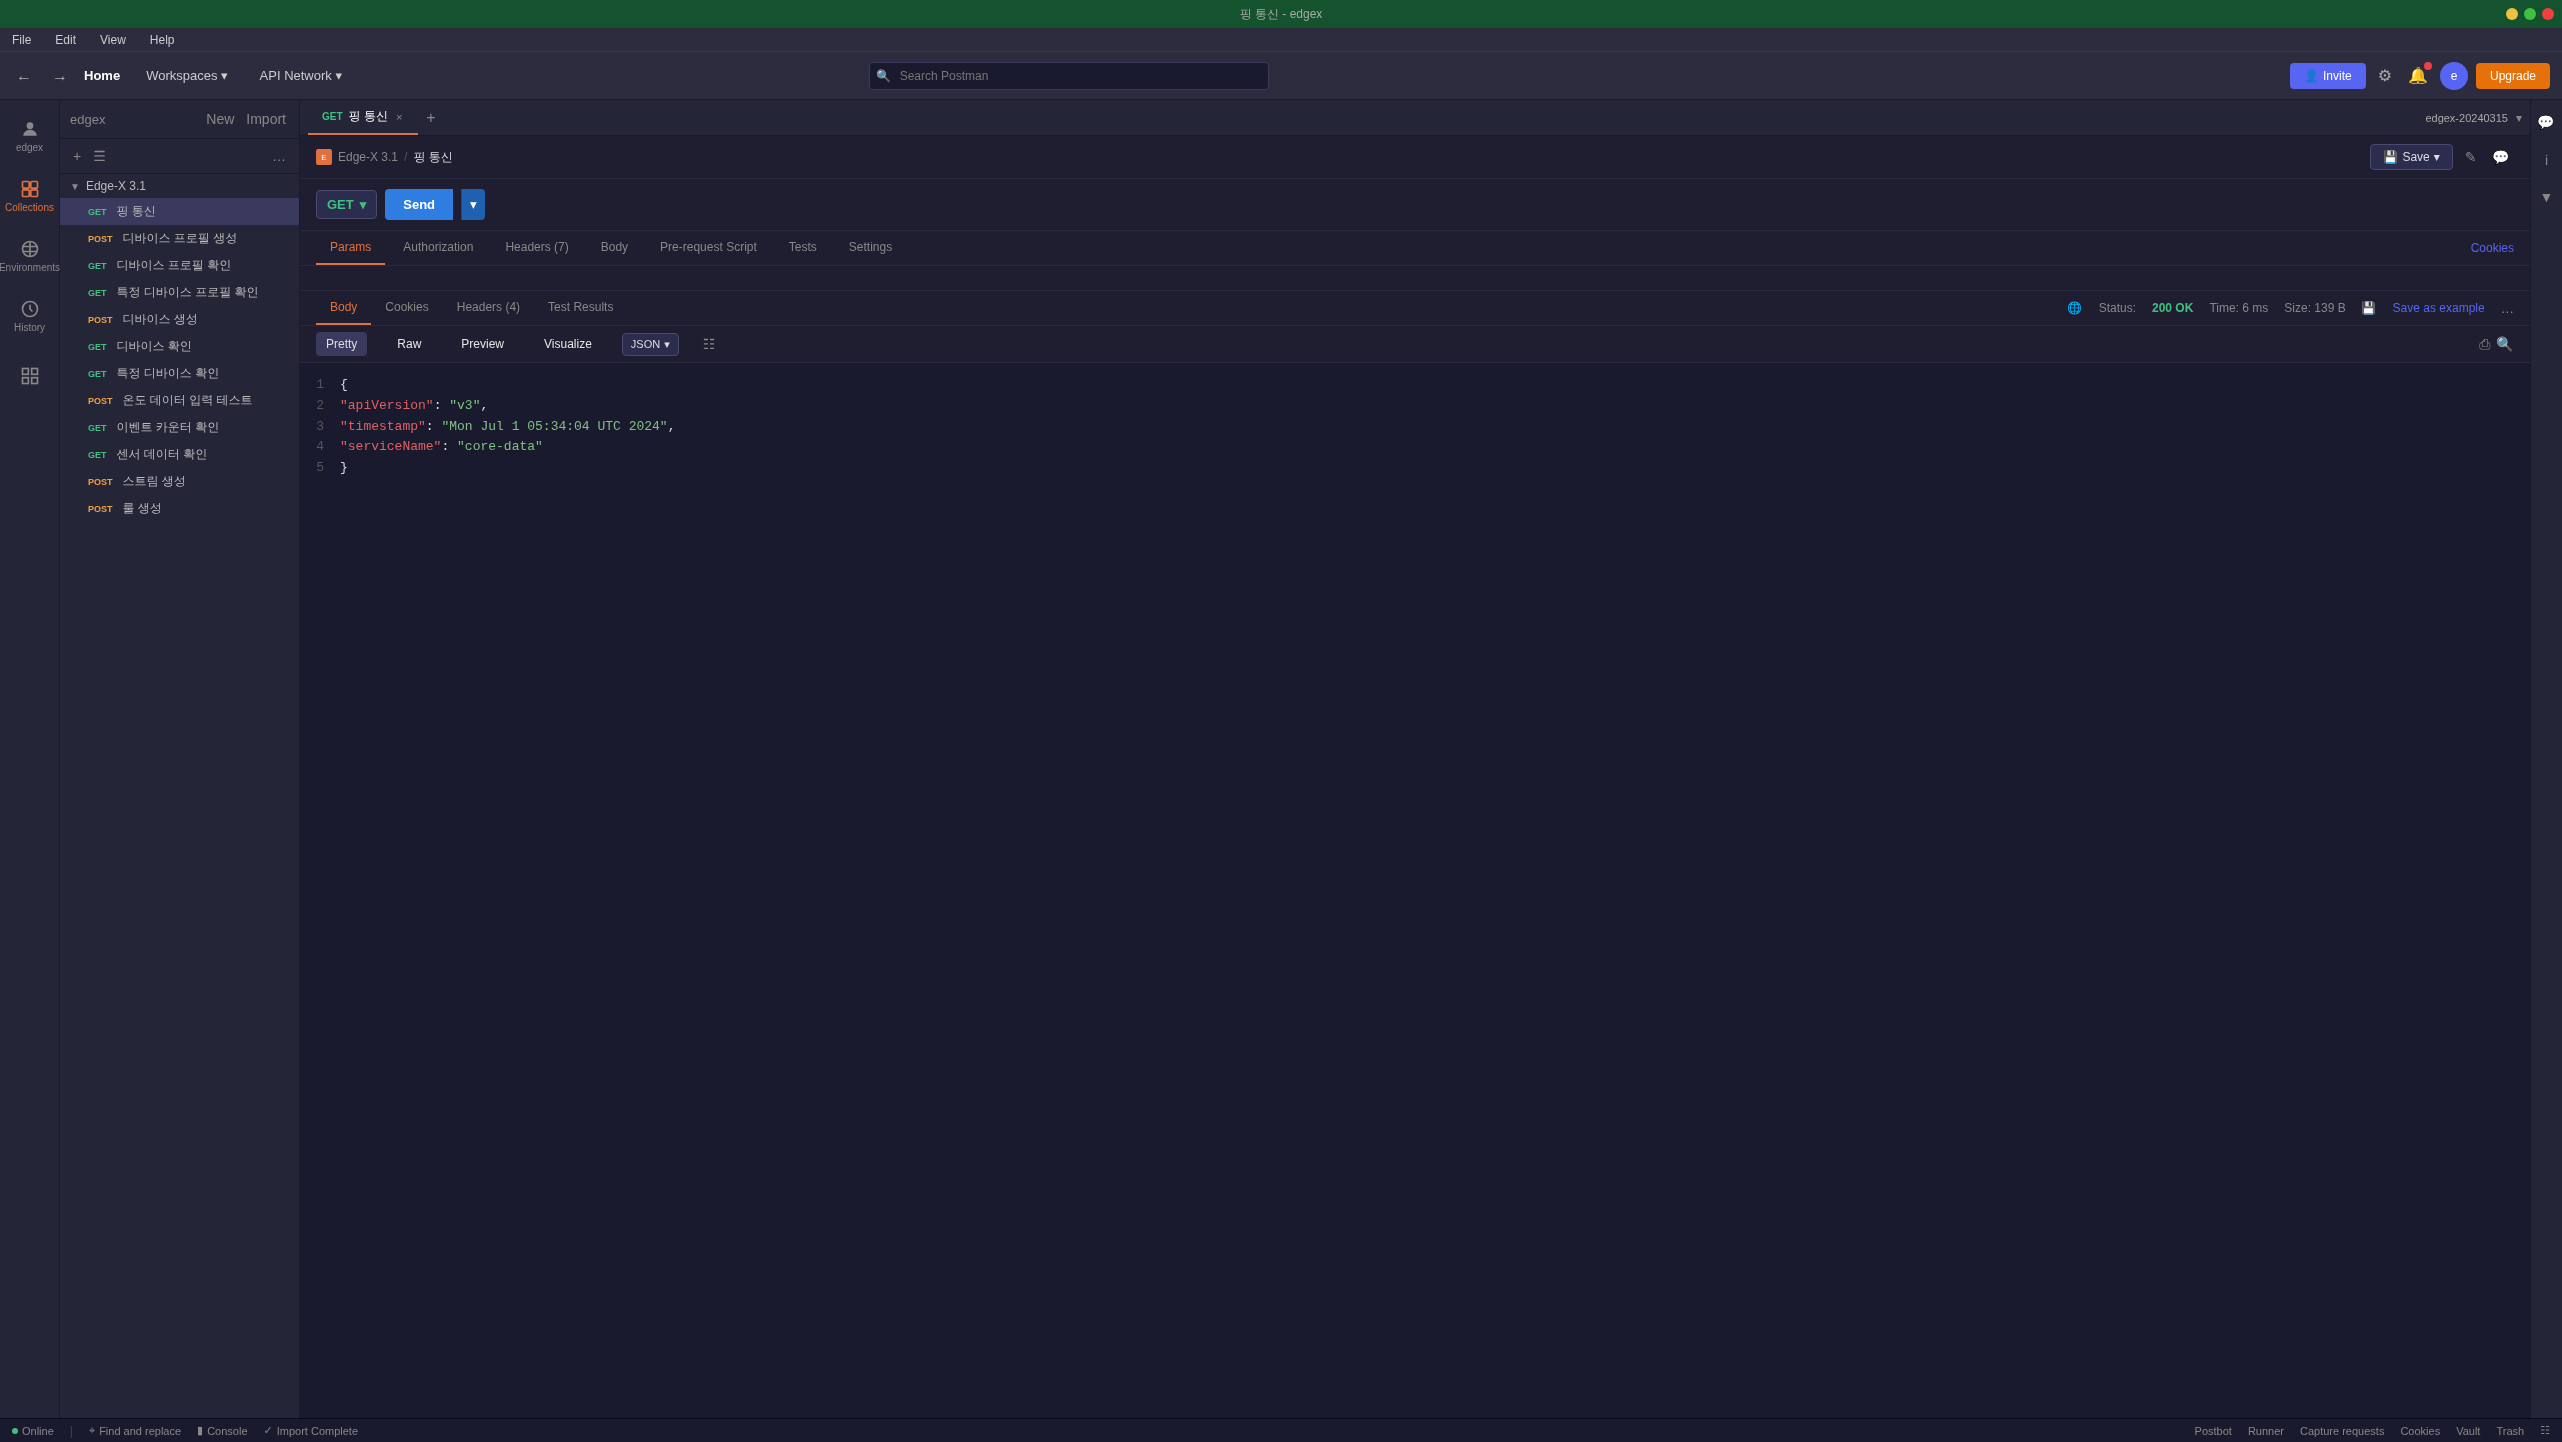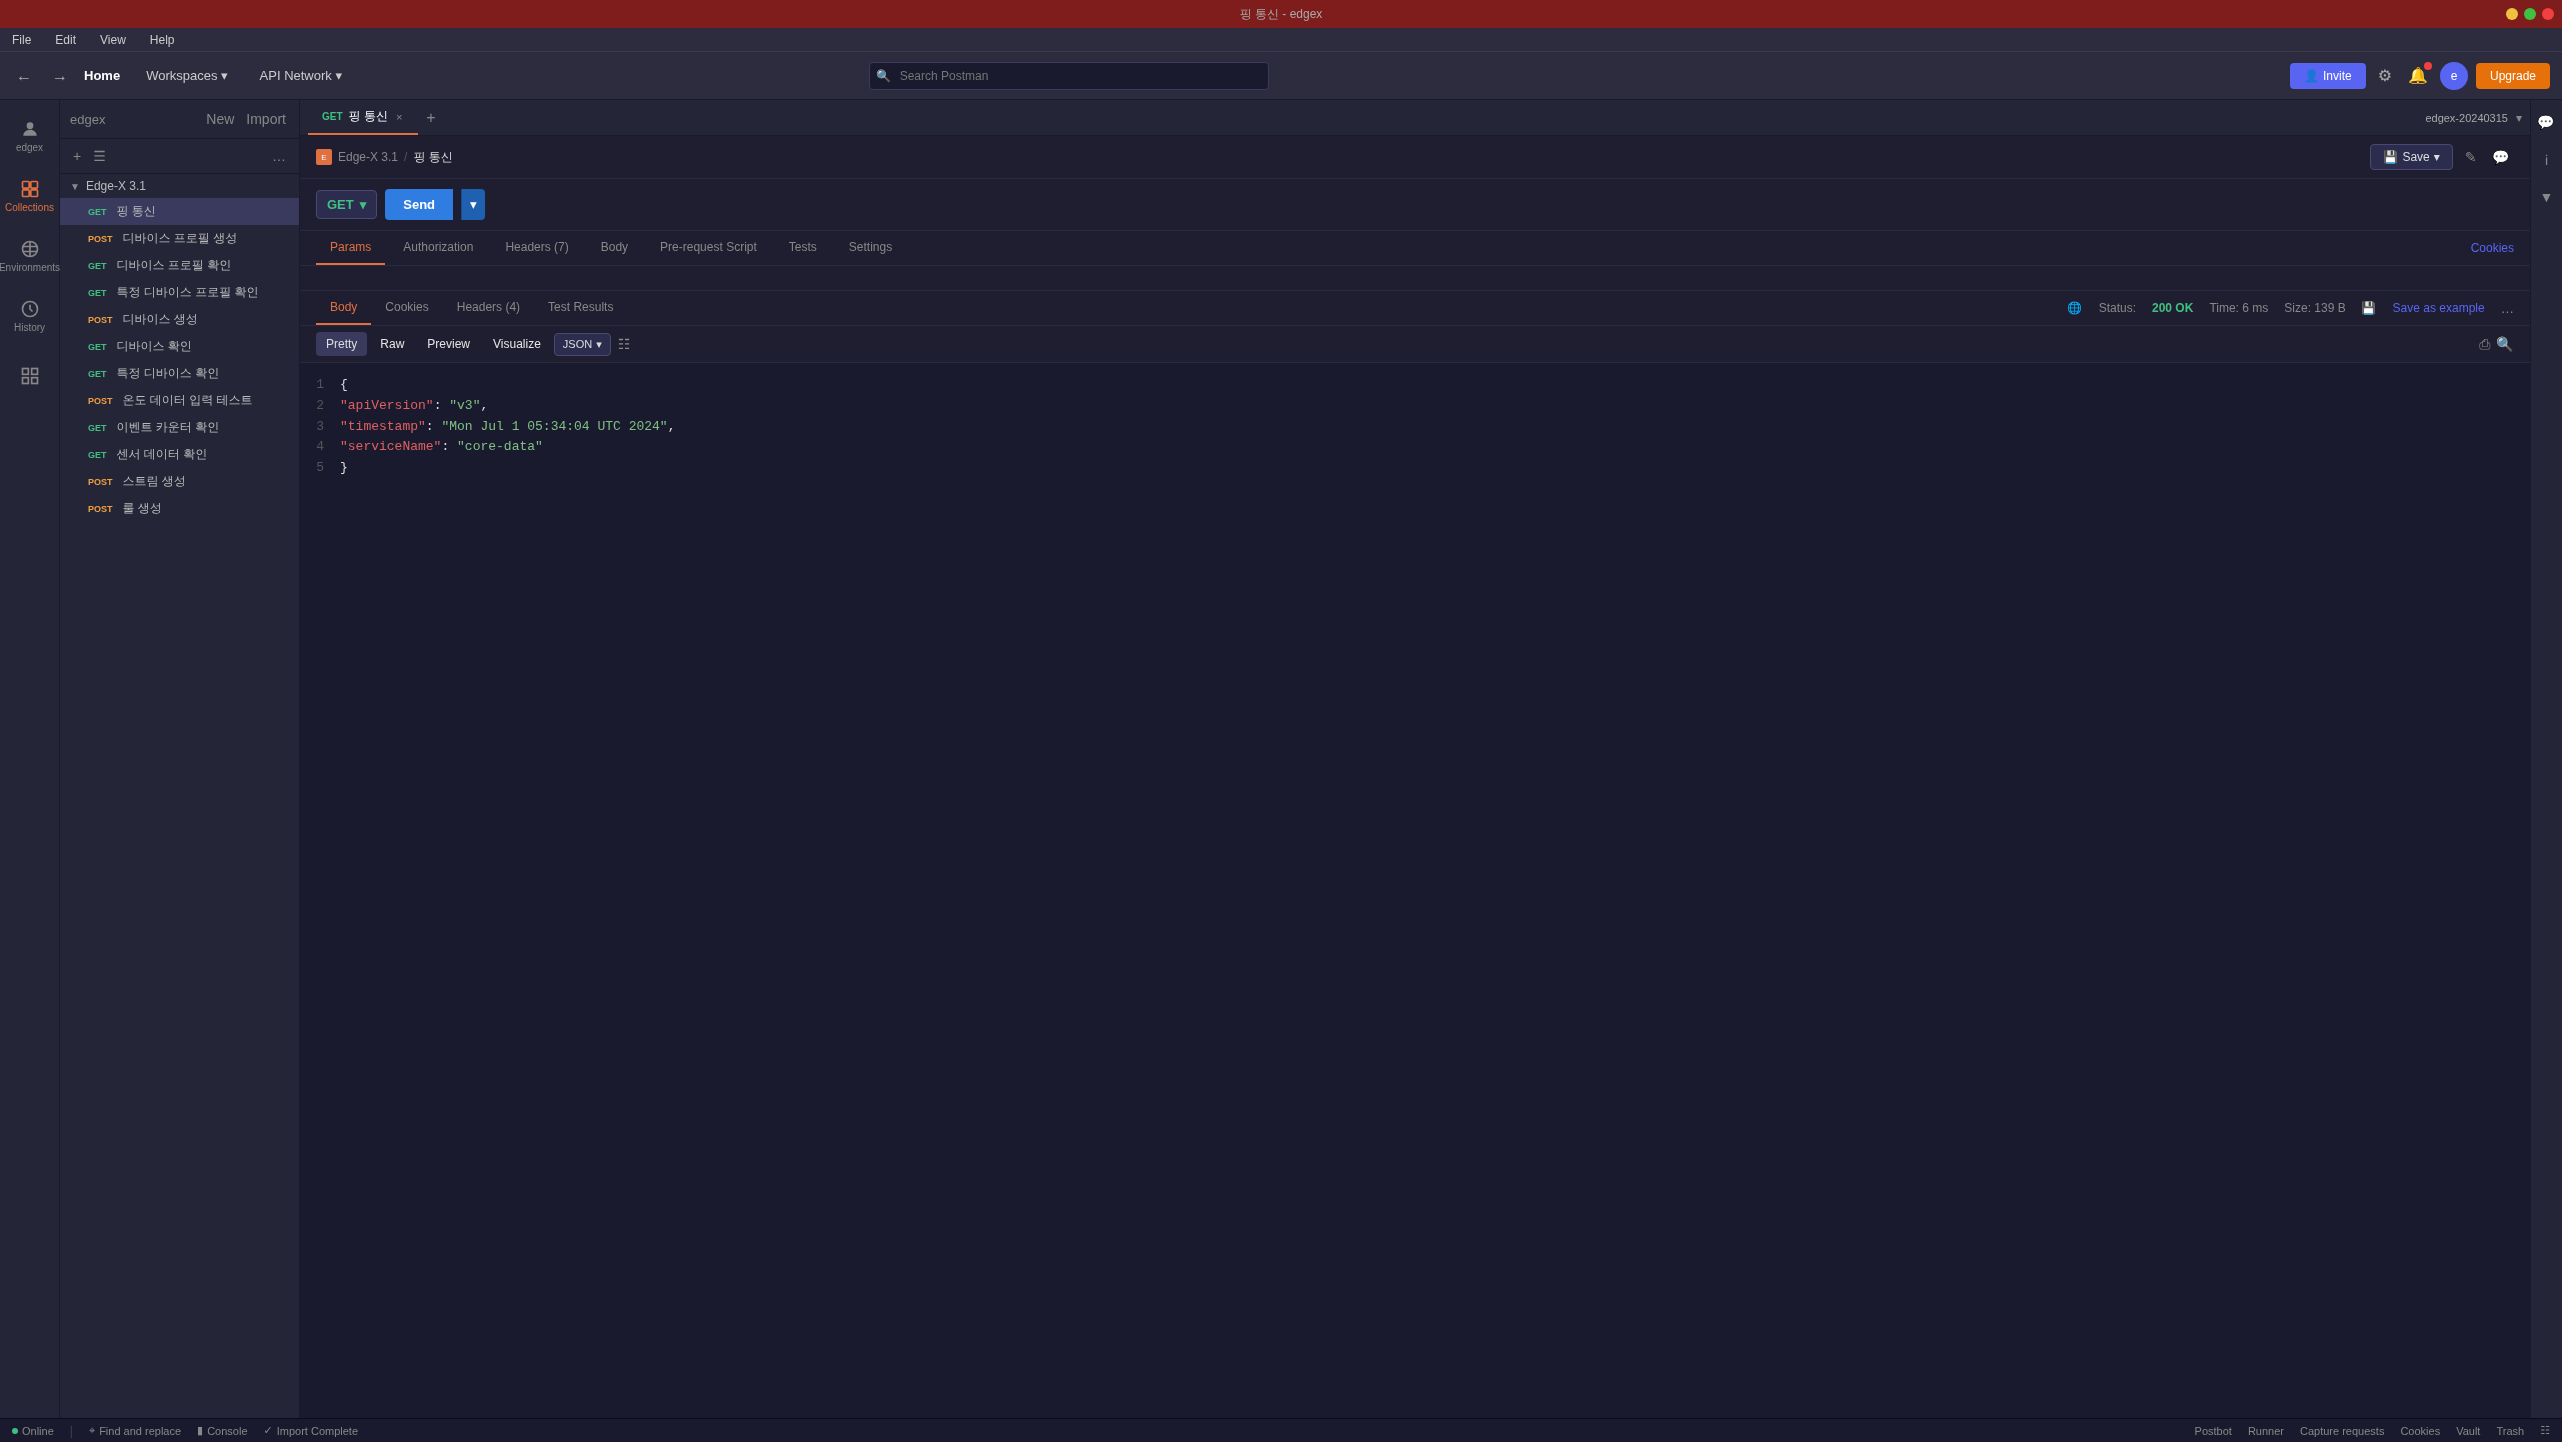--- a/index.html
+++ b/index.html
@@ -1,19 +1,19 @@
 <!DOCTYPE html>
 <html><head>
   <meta charset="utf-8">
   <style>
     * { box-sizing: border-box; margin: 0; padding: 0; }
     body { font-family: -apple-system, BlinkMacSystemFont, 'Segoe UI', sans-serif; background: #1a1a2e; color: #c9c9c9; font-size: 12px; height: 100vh; overflow: hidden; display: flex; flex-direction: column; }
 
     
-    .title-bar { background: #7f1d1d; height: 28px; display: flex; align-items: center; justify-content: center; color: #aaa; font-size: 12px; flex-shrink: 0; position: relative; }
+    .title-bar { background: #14532d; height: 28px; display: flex; align-items: center; justify-content: center; color: #aaa; font-size: 12px; flex-shrink: 0; position: relative; }
     .title-bar .window-controls { position: absolute; right: 8px; display: flex; gap: 6px; }
     .window-control { width: 12px; height: 12px; border-radius: 50%; cursor: pointer; }
     .wc-min { background: #f0c040; }
     .wc-max { background: #40c040; }
     .wc-close { background: #f04040; }
 
     
     .menu-bar { background: #2c2c3e; height: 24px; display: flex; align-items: center; padding: 0 8px; gap: 16px; flex-shrink: 0; border-bottom: 1px solid #3a3a4e; }
     .menu-item { color: #ccc; font-size: 12px; cursor: pointer; padding: 2px 4px; }
 
@@ -103,21 +103,21 @@
     .response-area { flex: 1; display: flex; flex-direction: column; overflow: hidden; border-top: 1px solid #2a2a3e; }
     .res-tabs-bar { display: flex; align-items: center; padding: 0 16px; border-bottom: 1px solid #2a2a3e; flex-shrink: 0; }
     .res-tab { background: none; border: none; color: #888; padding: 9px 14px; cursor: pointer; font-size: 12px; border-bottom: 2px solid transparent; }
     .res-tab.active { color: #e07040; border-bottom-color: #e07040; }
     .res-status { margin-left: auto; display: flex; align-items: center; gap: 16px; color: #888; font-size: 12px; }
     .status-ok { color: #40c080; font-weight: 600; }
     .save-example { color: #5865f2; cursor: pointer; font-size: 12px; background: none; border: none; display: flex; align-items: center; gap: 4px; }
     .more-res { background: none; border: none; color: #888; cursor: pointer; }
 
     
-    .res-body-tabs { display: flex; align-items: center; padding: 6px 16px; gap: 3px; border-bottom: 1px solid #2a2a3e; flex-shrink: 0; }
+    .res-body-tabs { display: flex; align-items: center; padding: 6px 16px; gap: 20px; border-bottom: 1px solid #2a2a3e; flex-shrink: 0; }
     .res-body-tab { background: none; border: none; color: #e5e5e5; padding: 5px 10px; cursor: pointer; font-size: 12px; border-radius: 4px; }
     .res-body-tab.active { background: #3a3a5e; color: #ddd; }
     .res-format { background: #2c2c4e; border: 1px solid #4a4a6e; color: #ddd; padding: 4px 8px; border-radius: 4px; font-size: 11px; display: flex; align-items: center; gap: 4px; cursor: pointer; }
     .res-body-actions { margin-left: auto; display: flex; gap: 6px; }
     .res-action-btn { background: none; border: none; color: #888; cursor: pointer; font-size: 14px; }
 
     
     .code-view { flex: 1; background: #1a1a2e; overflow: auto; padding: 12px 0; font-family: 'Courier New', Courier, monospace; font-size: 13px; line-height: 1.6; }
     .code-line { display: flex; }
     .line-num { width: 40px; text-align: right; color: #555; padding-right: 16px; user-select: none; flex-shrink: 0; }

